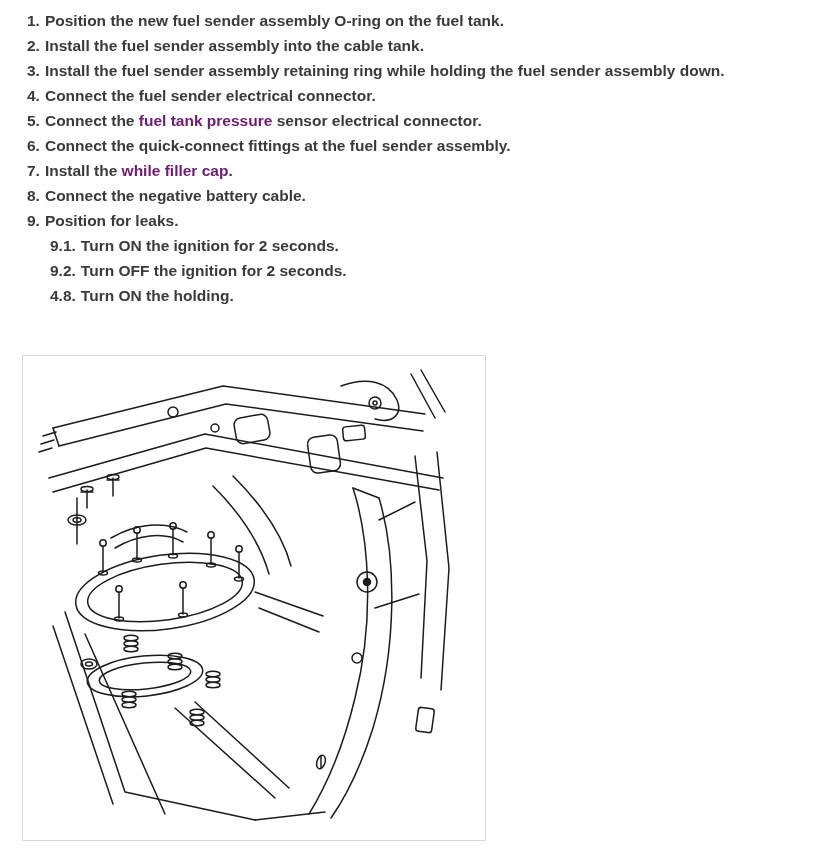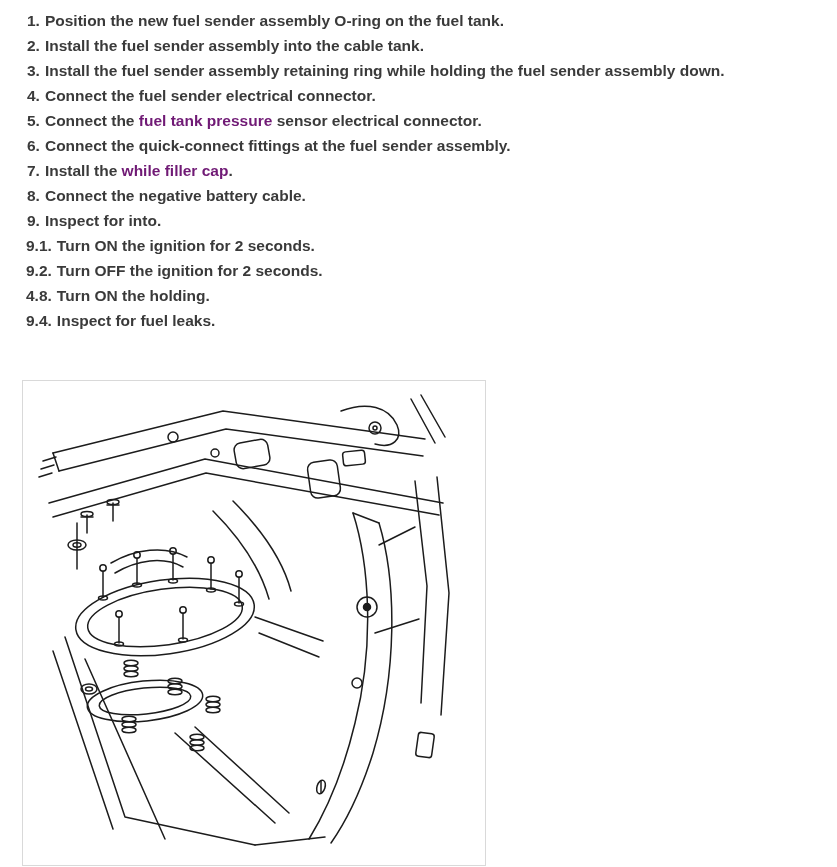--- a/index.html
+++ b/index.html
@@ -20,21 +20,21 @@
   }
   .step {
     margin-left: 27px;
     font-size: 15.5px;
     font-weight: 700;
     color: #3a3a3a;
     line-height: 25px;
     white-space: nowrap;
   }
   .substep {
-    margin-left: 26px;
+    margin-left: 50px;
     font-size: 15.5px;
     font-weight: 700;
     color: #3a3a3a;
     line-height: 25px;
     white-space: nowrap;
   }
   .step .num, .substep .num { margin-right: 5px; }
   a.doclink {
     color: #701a75;
     text-decoration: none;
@@ -74,34 +74,31 @@
   <div class="step">
     <span class="num">6.</span><span>Connect the quick-connect fittings at the fuel sender assembly.</span>
   </div>
   <div class="step">
     <span class="num">7.</span><span>Install the </span><a class="doclink">while filler cap</a><span>.</span>
   </div>
   <div class="step">
     <span class="num">8.</span><span>Connect the negative battery cable.</span>
   </div>
   <div class="step">
-    <span class="num">9.</span><span>Inspect for into.</span>
+    <span class="num">9.</span><span>Position for leaks.</span>
   </div>
 
   <div class="substep">
     <span class="num">9.1.</span><span>Turn ON the ignition for 2 seconds.</span>
   </div>
   <div class="substep">
     <span class="num">9.2.</span><span>Turn OFF the ignition for 2 seconds.</span>
   </div>
   <div class="substep">
     <span class="num">4.8.</span><span>Turn ON the holding.</span>
-  </div>
-  <div class="substep">
-    <span class="num">9.4.</span><span>Inspect for fuel leaks.</span>
   </div>
 
   <div class="figure-panel">
     <svg viewBox="0 0 462 482" width="462" height="482" xmlns="http://www.w3.org/2000/svg">
       <g stroke="#1c1c1c" stroke-width="1.5" fill="none" stroke-linecap="round" stroke-linejoin="round">
 
         <path d="M30 72 L200 30 L402 58"></path>
         <path d="M36 90 L203 48 L400 75"></path>
         <path d="M30 72 L36 90"></path>
 

